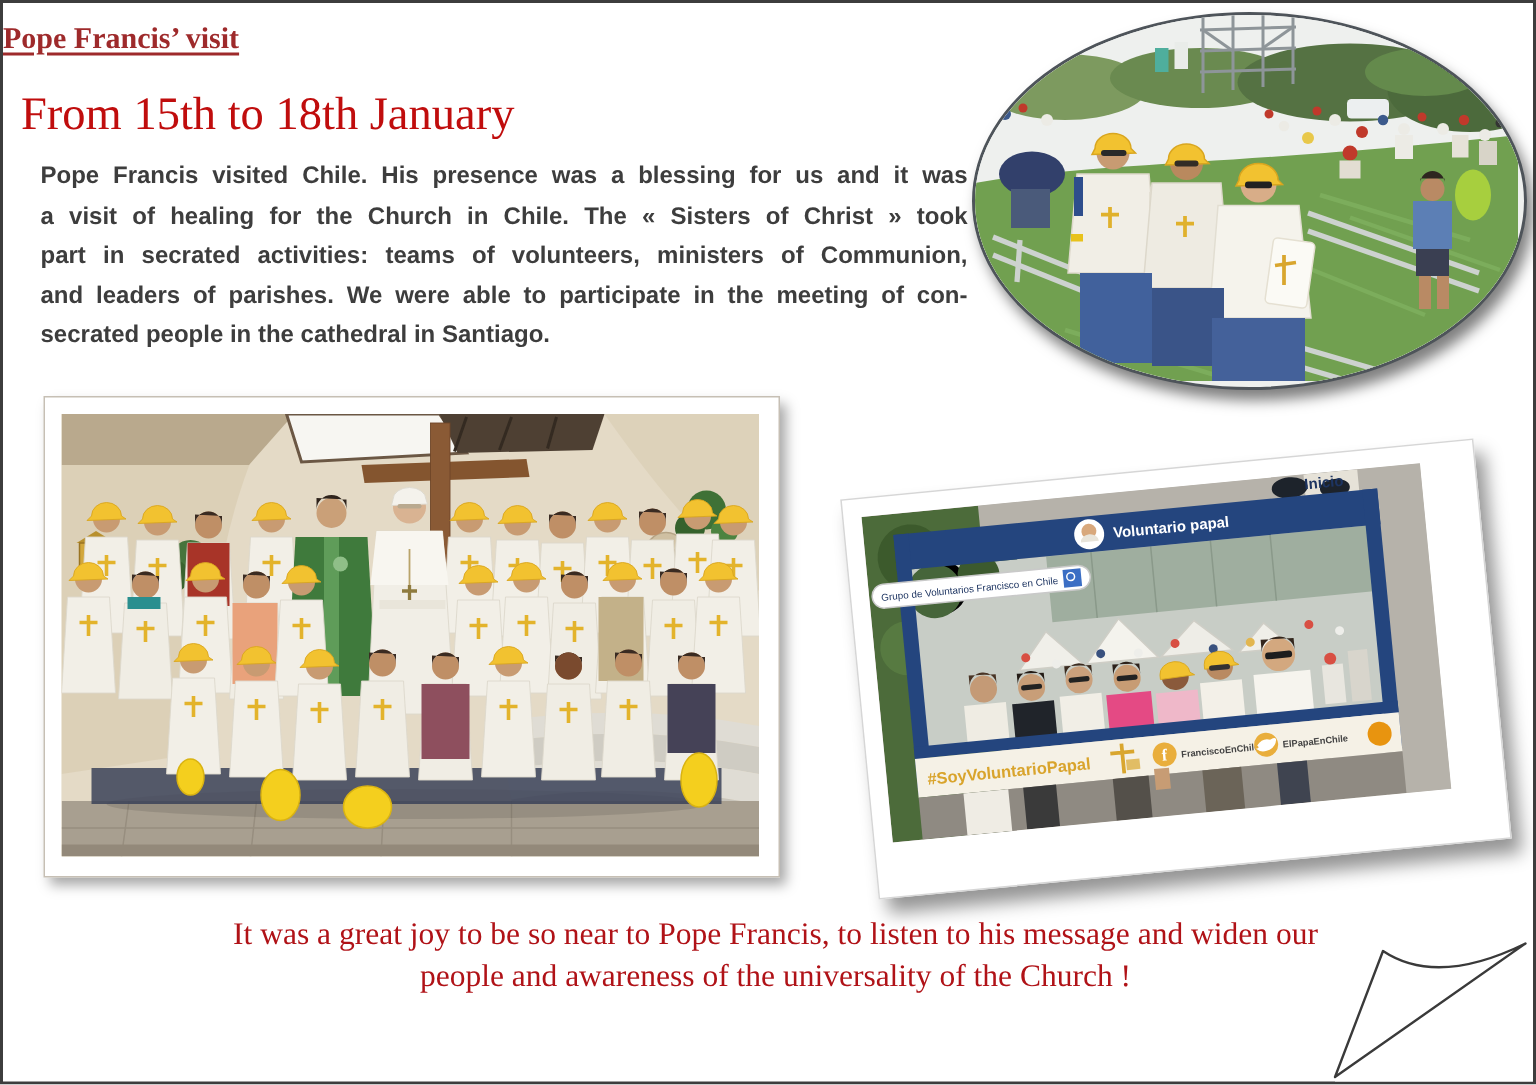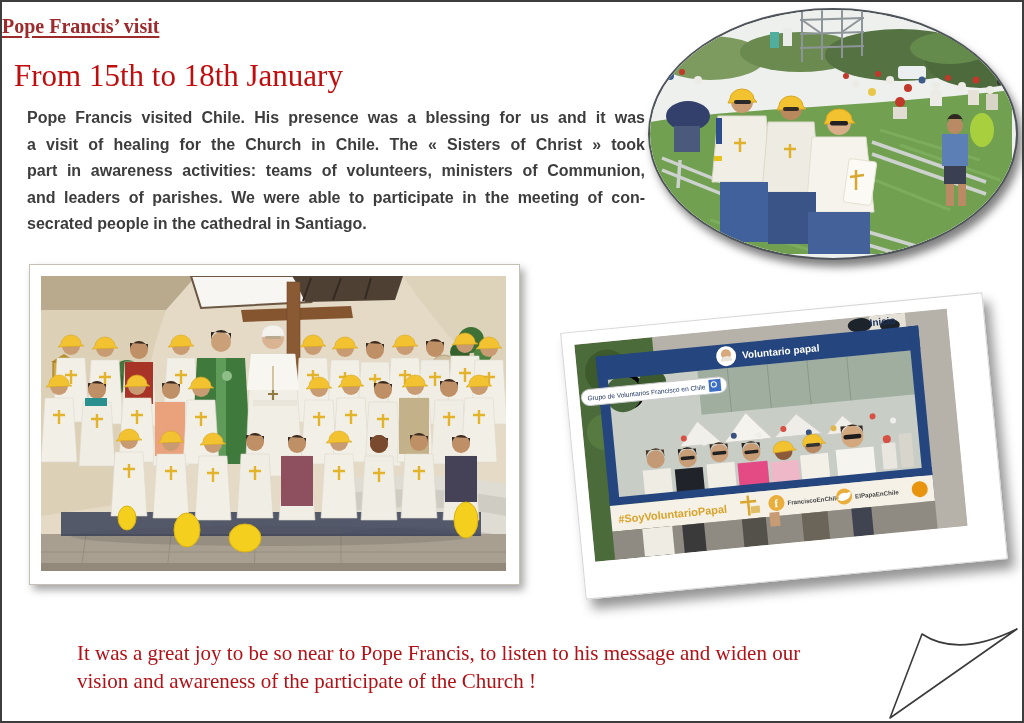--- a/index.html
+++ b/index.html
@@ -18,21 +18,21 @@
     font-size:31px; color:var(--subtitle_red,#c00d0d);
   }
   .body-text{
     position:absolute; top:103px; left:25px; width:618px;
     font-family:"Liberation Sans", sans-serif; font-weight:bold;
     font-size:16px; line-height:26.5px; color:var(--body_gray,#3d3d3d);
   }
   .body-text .jline{ text-align:justify; text-align-last:justify; }
   .body-text .lline{ text-align:left; }
   .closing{
-    position:absolute; top:637px; left:75px; width:880px; 
+    position:absolute; top:606px; left:75px; width:880px; text-align:center;
     font-size:21px; line-height:28px; color:var(--closing_red,#b01217);
   }
   .oval-photo{
     position:absolute; left:646px; top:6px; width:366px; height:248px;
     border-radius:50%; border:2px solid #4e545a; overflow:hidden;
     box-shadow:4px 7px 9px rgba(0,0,0,.5); background:#eef0ee;
   }
   .church-photo{
     position:absolute; left:27px; top:262px; width:467px; height:297px;
     background:#fff; padding:11px; border:1px solid #c6bfb4;
@@ -53,21 +53,21 @@
 
 <div class="page">
 
   <div class="title"><span>Pope Francis’ visit</span></div>
 
   <div class="subtitle">From 15th to 18th January</div>
 
   <div class="body-text">
     <div class="jline">Pope Francis visited Chile. His presence was a blessing for us and it was</div>
     <div class="jline">a visit of healing for the Church in Chile. The « Sisters of Christ » took</div>
-    <div class="jline">part in awareness activities: teams of volunteers, ministers of Communion,</div>
+    <div class="jline">part in secrated activities: teams of volunteers, ministers of Communion,</div>
     <div class="jline">and leaders of parishes. We were able to participate in the meeting of con-</div>
     <div class="lline">secrated people in the cathedral in Santiago.</div>
   </div>
 
   <div class="oval-photo" aria-label="Volunteers with yellow caps among the crowd at the papal event">
     <svg width="362" height="244" viewBox="0 0 362 244">
       <rect x="0" y="0" width="362" height="244" fill="#eef0ee"></rect>
 
       <g>
         <ellipse cx="60" cy="48" rx="55" ry="22" fill="#7d9a5f"></ellipse>
@@ -457,21 +457,21 @@
         <rect x="210" y="190" width="26" height="28" fill="#6b6458"></rect>
         <rect x="260" y="190" width="20" height="28" fill="#3f4450"></rect>
         <rect x="178" y="186" width="10" height="14" fill="#c79c74"></rect>
       </g>
     </svg>
     </div>
   </div>
 
   <div class="closing">
     <div>It was a great joy to be so near to Pope Francis, to listen to his message and widen our</div>
-    <div>vision and awareness of the participate of the Church !</div>
+    <div>people and awareness of the universality of the Church !</div>
   </div>
 
   <svg class="curl" width="168" height="131" viewBox="0 0 168 131">
     <polygon points="32,124 159,35 168,35 168,131 32,131" fill="#ffffff"></polygon>
     <path d="M64,40 Q100,64 159,35 L32,124 Z" fill="#ffffff" stroke="#3a3a3a" stroke-width="1.6" stroke-linejoin="round"></path>
   </svg>
 
 </div>
 
 </body></html>

